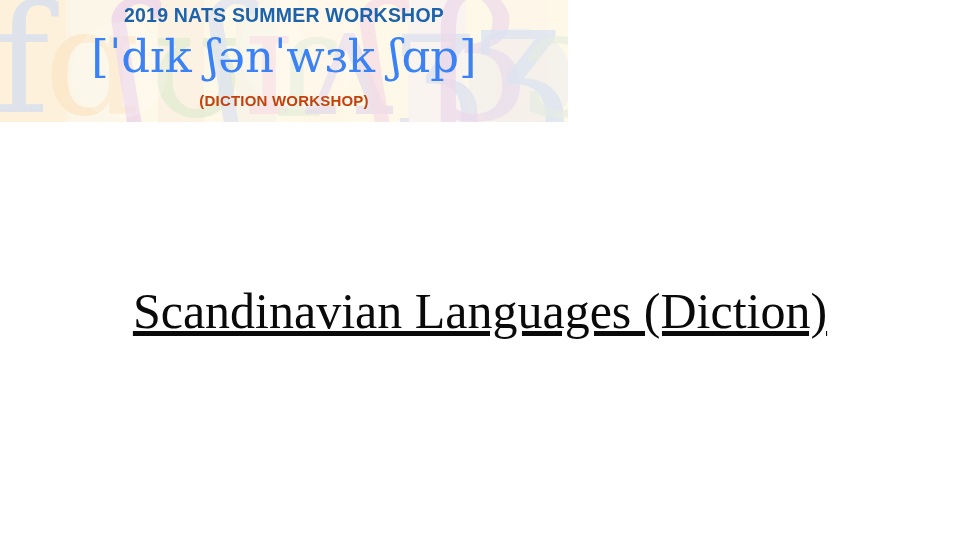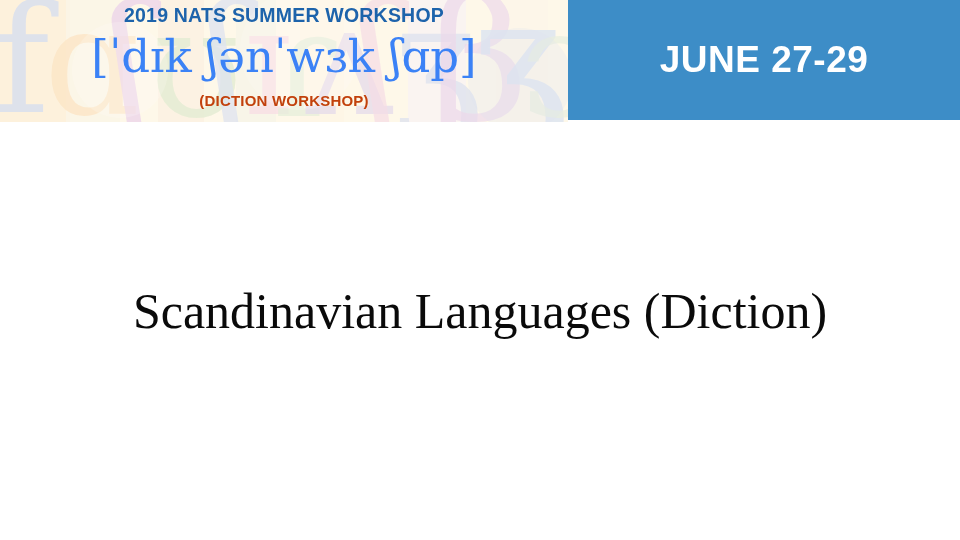--- a/index.html
+++ b/index.html
@@ -130,20 +130,21 @@
     position: absolute;
     left: 60px;
     top: 280px;
     width: 840px;
     text-align: center;
     color: #0a0a0a;
     font-family: "Liberation Serif", "DejaVu Serif", serif;
     font-size: 50px;
     line-height: 62px;
     white-space: nowrap;
+    text-decoration: underline;
   }
 </style>
 </head>
 <body>
 
 <div class="slide">
 
   <div class="banner">
 
     <div class="banner-art">
@@ -185,21 +186,18 @@
         </g>
       </svg>
     </div>
 
     <div class="banner-text">
       <div class="eyebrow">2019 NATS SUMMER WORKSHOP</div>
       <div class="ipa">[ˈdɪk ʃənˈwɜk ʃɑp]</div>
       <div class="subcaption">(DICTION WORKSHOP)</div>
     </div>
 
-    <div class="date-panel">
-      <div class="date-text">JUNE 27-29</div>
-    </div>
 
   </div>
 
   <div class="slide-title">Scandinavian Languages (Diction)</div>
 
 </div>
 
 </body></html>

